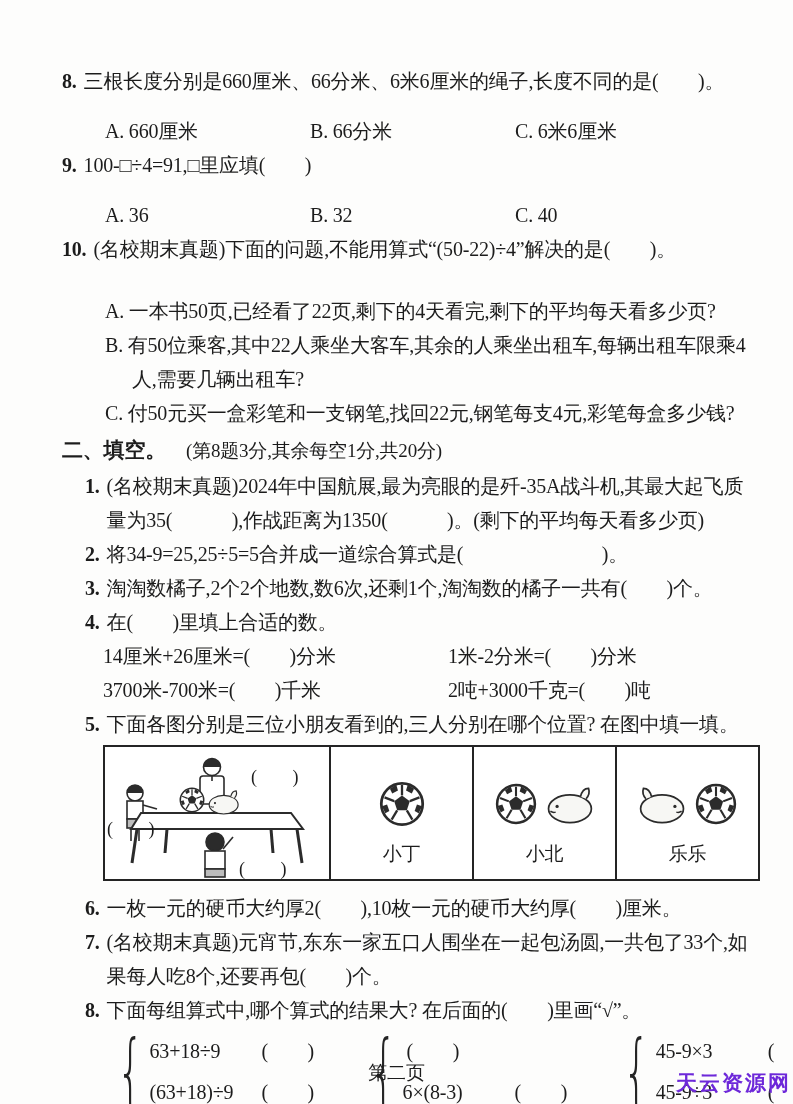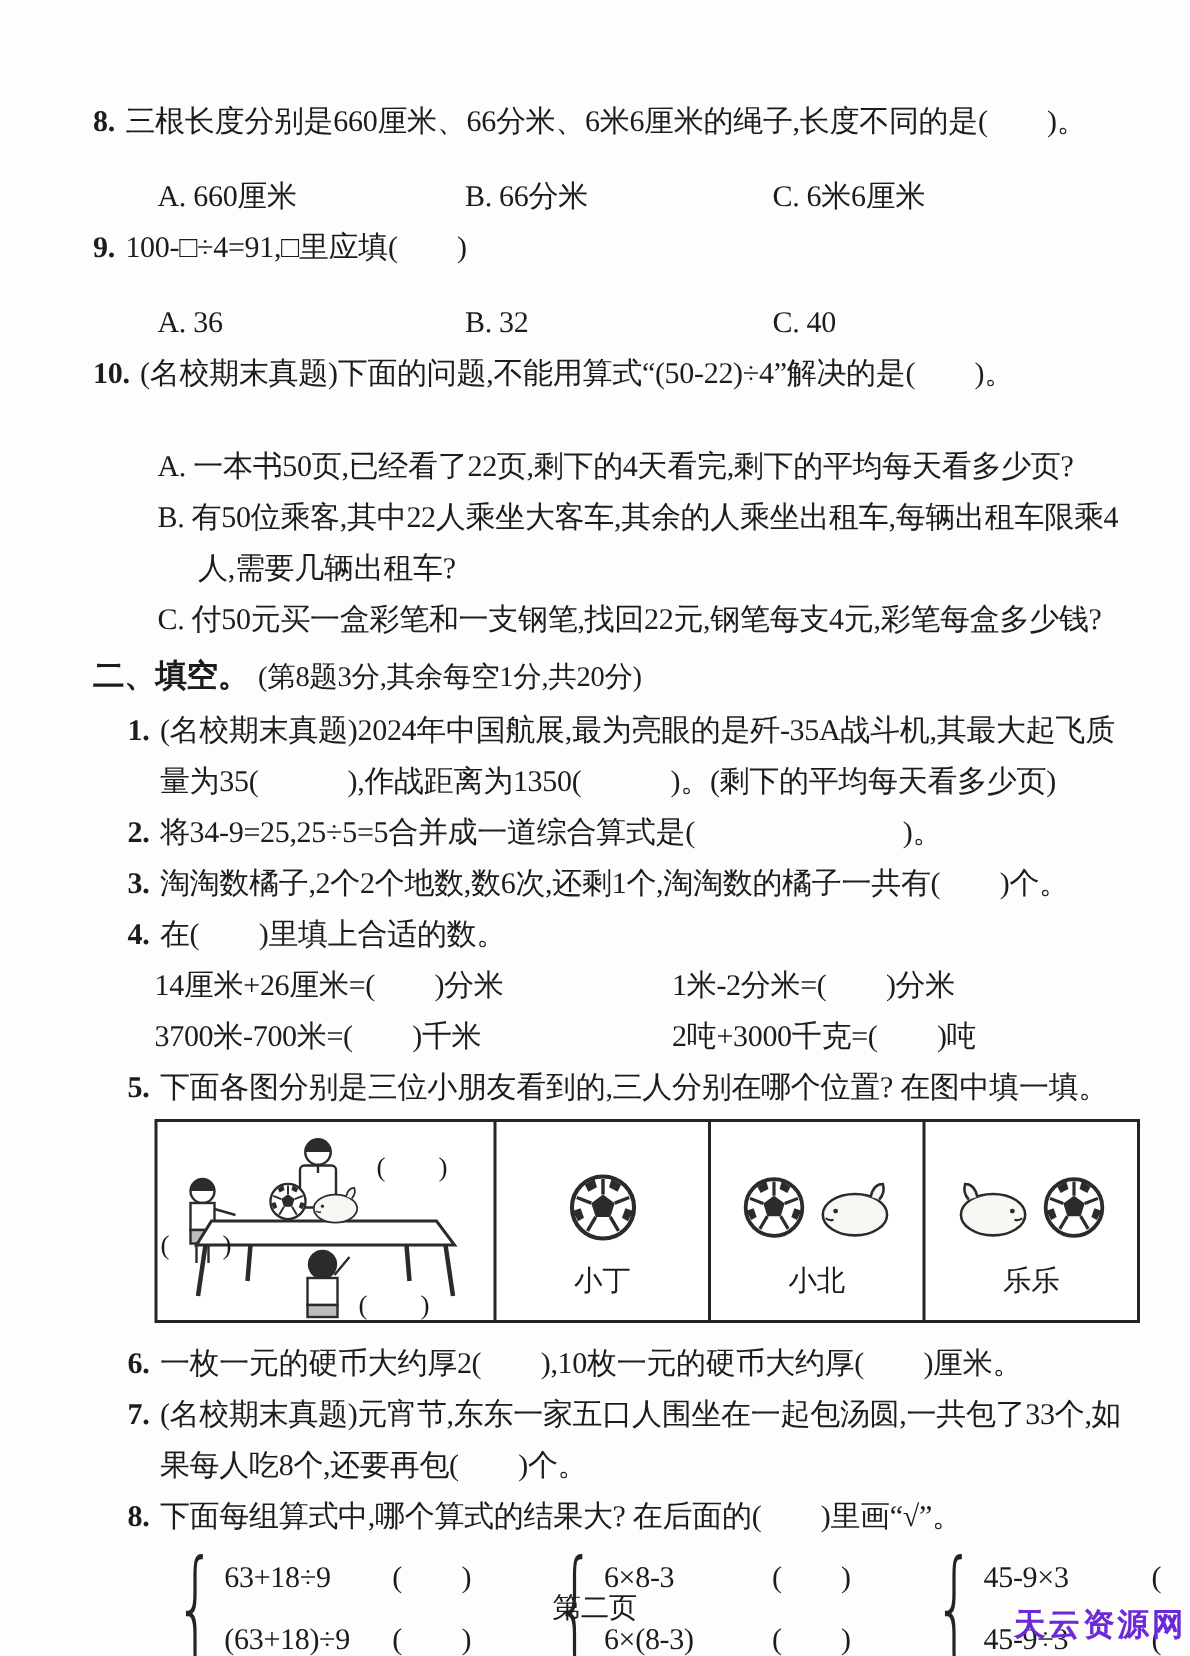--- a/index.html
+++ b/index.html
@@ -12,21 +12,21 @@
   }
   .content { position:absolute; left:62px; top:64px; width:700px; }
   .stem { display:flex; align-items:flex-start; }
   .num  { flex:0 0 auto; font-weight:bold; margin-right:7px; white-space:nowrap; }
   .txt  { flex:1; }
   .optrow { display:grid; grid-template-columns:205px 205px 1fr; padding-left:43px;margin-top:16px; }
   .optstack { padding-left:43px;margin-top:28px; }
   .opt { padding-left:27px; text-indent:-27px; }
   .sec-title { margin-top:2px; line-height:36px; }
   .sec-title .t { font-weight:bold; font-size:21px; }
-  .sec-title .note { font-size:19px; margin-left:6px; }
+  .sec-title .note { font-size:19px; margin-left:20px; }
   .sec2 { margin-left:23px; }
   .exprrow { display:grid; grid-template-columns:320px 1fr; padding-left:18px;gap:25px; }
   
   .ptable { margin:4px 0 10px 18px; width:657px; height:136px;
             border:2px solid #242424; display:flex; background:#fff; }
   .scene-cell { flex:0 0 224px; }
   .scene-cell svg { display:block; width:222px; height:132px; }
   .cell { flex:1; border-left:2px solid #242424; display:flex; flex-direction:column;
           align-items:center; justify-content:center; gap:6px; padding:18px 0 8px; }
   .icons { display:flex; align-items:center; justify-content:center; gap:7px; height:66px; }
@@ -250,21 +250,20 @@
             <div class="gline">
               <span class="gexpr">(63+18)÷9</span>
               <span class="gblank">(　　)</span>
             </div>
           </div>
         </div>
         <div class="group">
           <span class="brace">{</span>
           <div class="glines">
             <div class="gline">
-              <span class="gexpr">6×8-3</span>
               <span class="gblank">(　　)</span>
             </div>
             <div class="gline">
               <span class="gexpr">6×(8-3)</span>
               <span class="gblank">(　　)</span>
             </div>
           </div>
         </div>
         <div class="group">
           <span class="brace">{</span>

